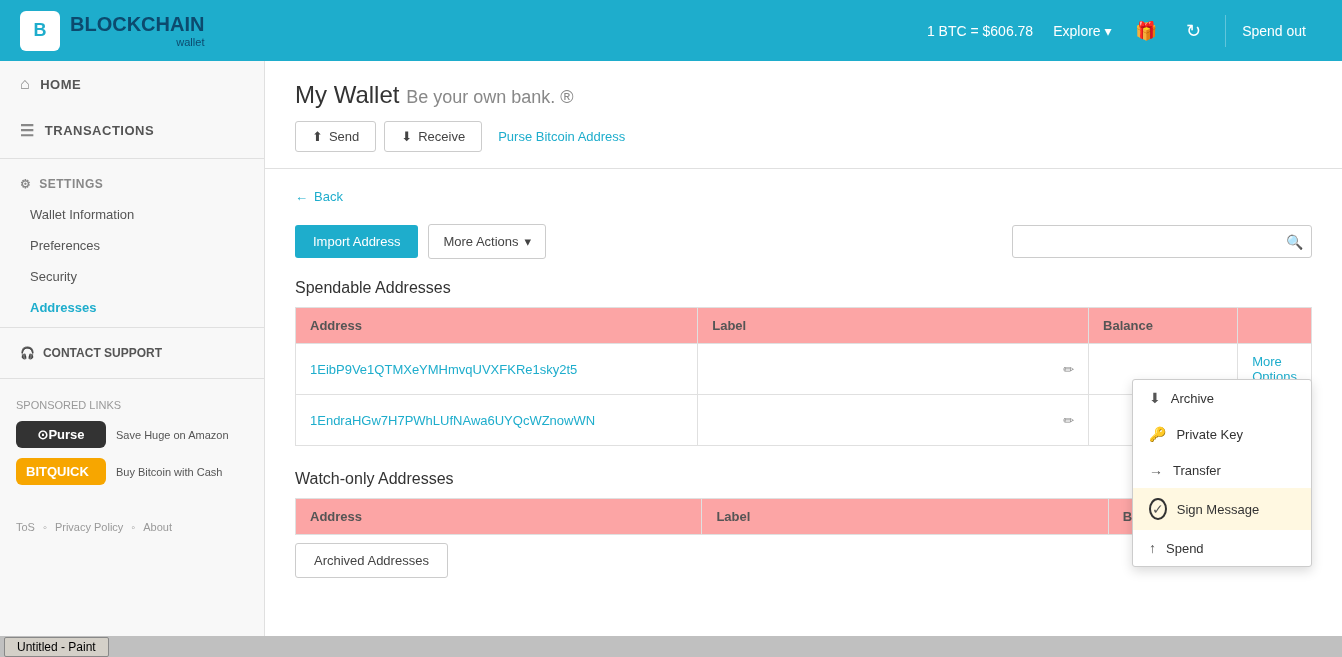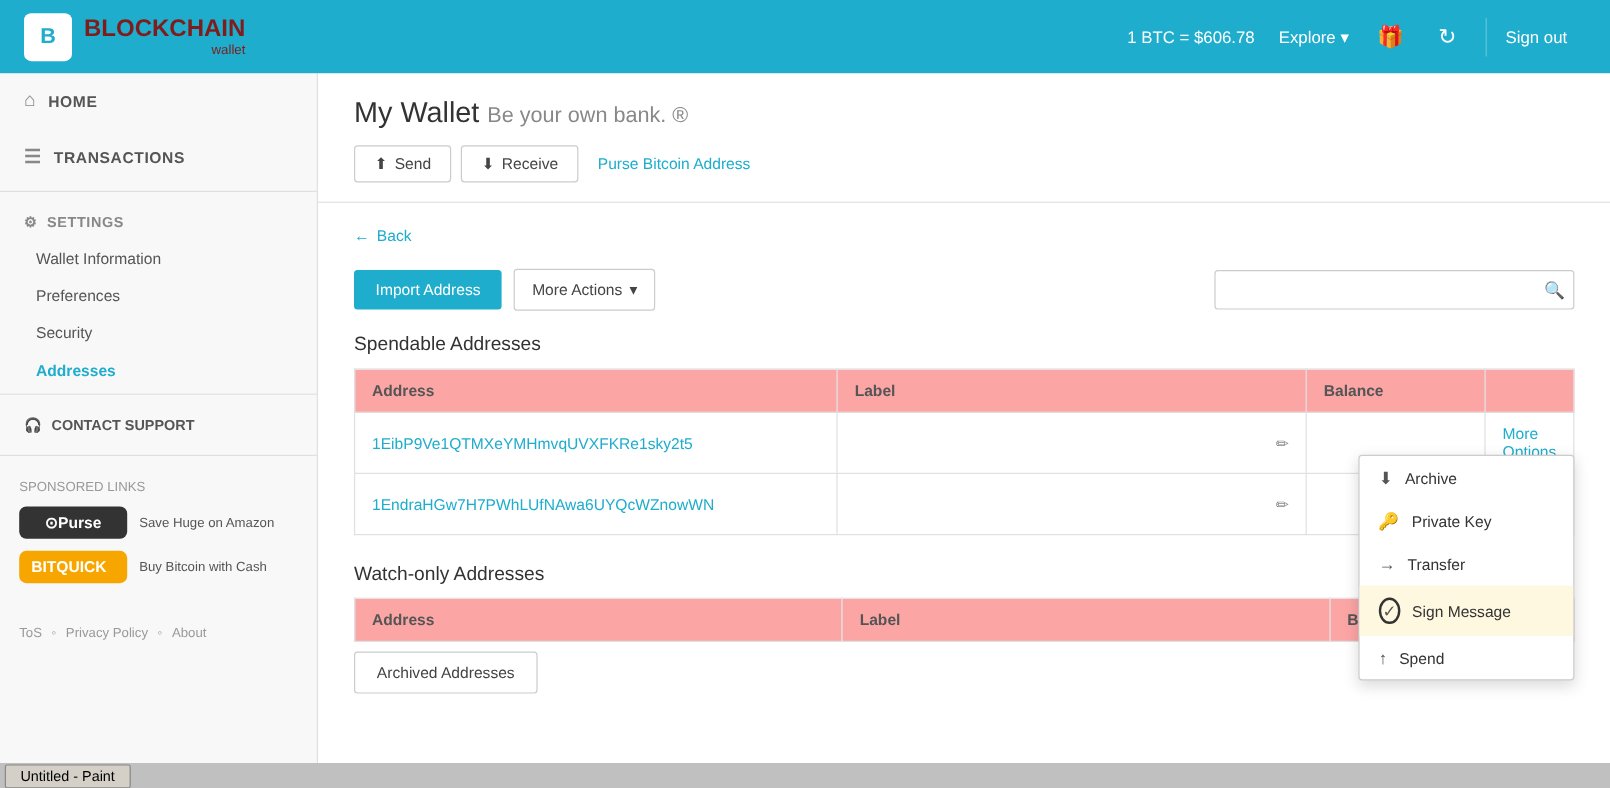--- a/index.html
+++ b/index.html
@@ -26,21 +26,21 @@
       background: white;
       border-radius: 6px;
       display: flex;
       align-items: center;
       justify-content: center;
       font-weight: bold;
       color: #1eadcc;
       font-size: 18px;
     }
     .logo-text {
-      color: #7f1d1d;
+      color: #0c4a6e;
     }
     .logo-text .brand { font-size: 20px; font-weight: bold; text-transform: uppercase; }
     .logo-text .sub { font-size: 11px; display: block; text-align: right; }
     .header-right {
       display: flex;
       align-items: center;
       gap: 20px;
       color: white;
     }
     .btc-price { font-size: 14px; }
@@ -366,21 +366,21 @@
     </div>
   </div>
   <div class="header-right">
     <span class="btc-price">1 BTC = $606.78</span>
     <button class="explore-btn">
       <span>Explore</span>
       <span>▾</span>
     </button>
     <button class="header-icon-btn">🎁</button>
     <button class="header-icon-btn">↻</button>
-    <button class="signout-btn">Sign out</button>
+    <button class="signout-btn">Spend out</button>
   </div>
 </header>
 
 <div class="layout">
 
   <aside class="sidebar">
     <div class="sidebar-nav-item">
       <span class="sidebar-icon">⌂</span>
       <span>HOME</span>
     </div>

